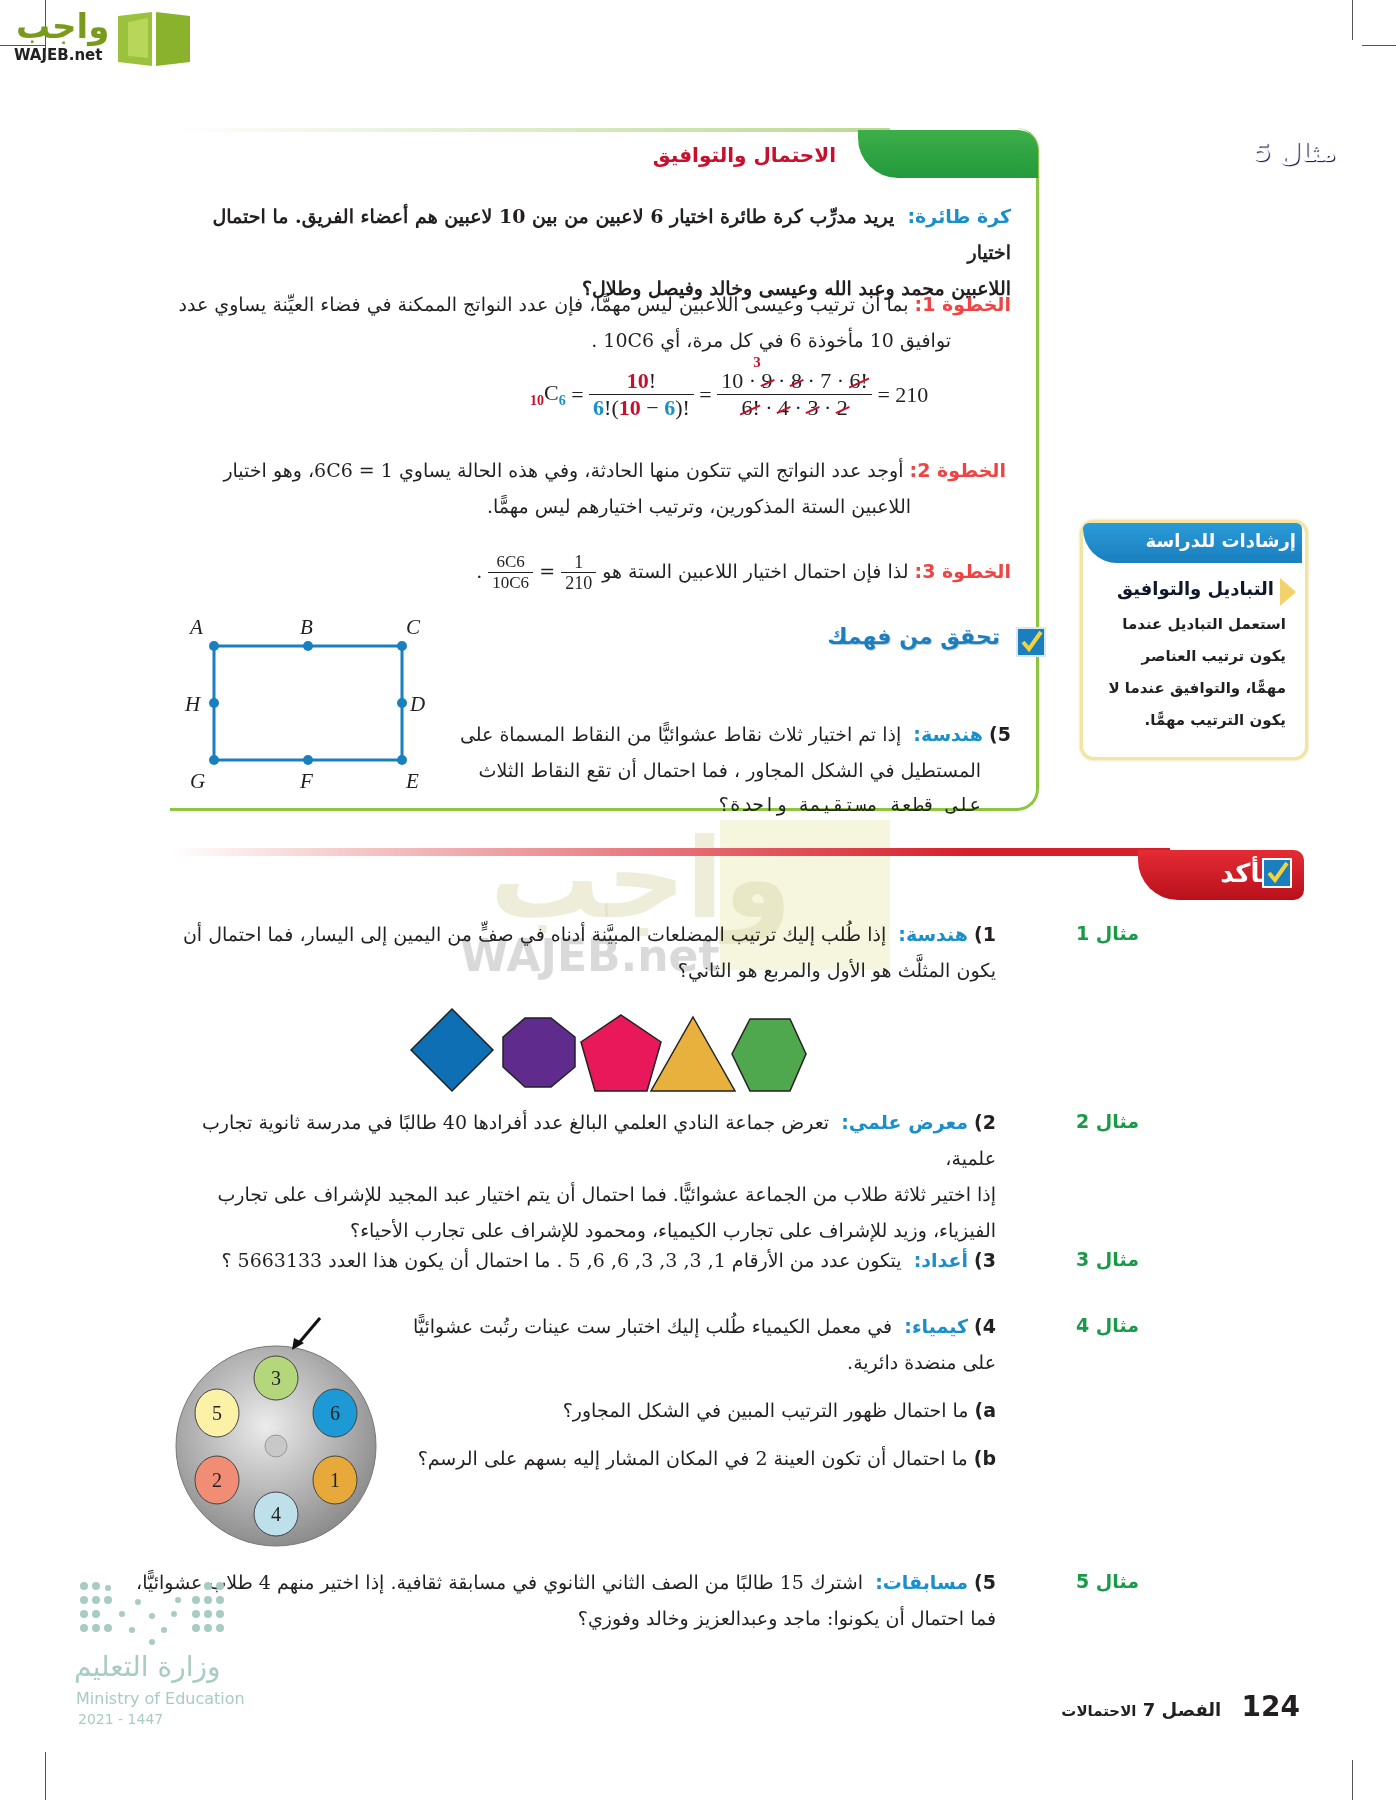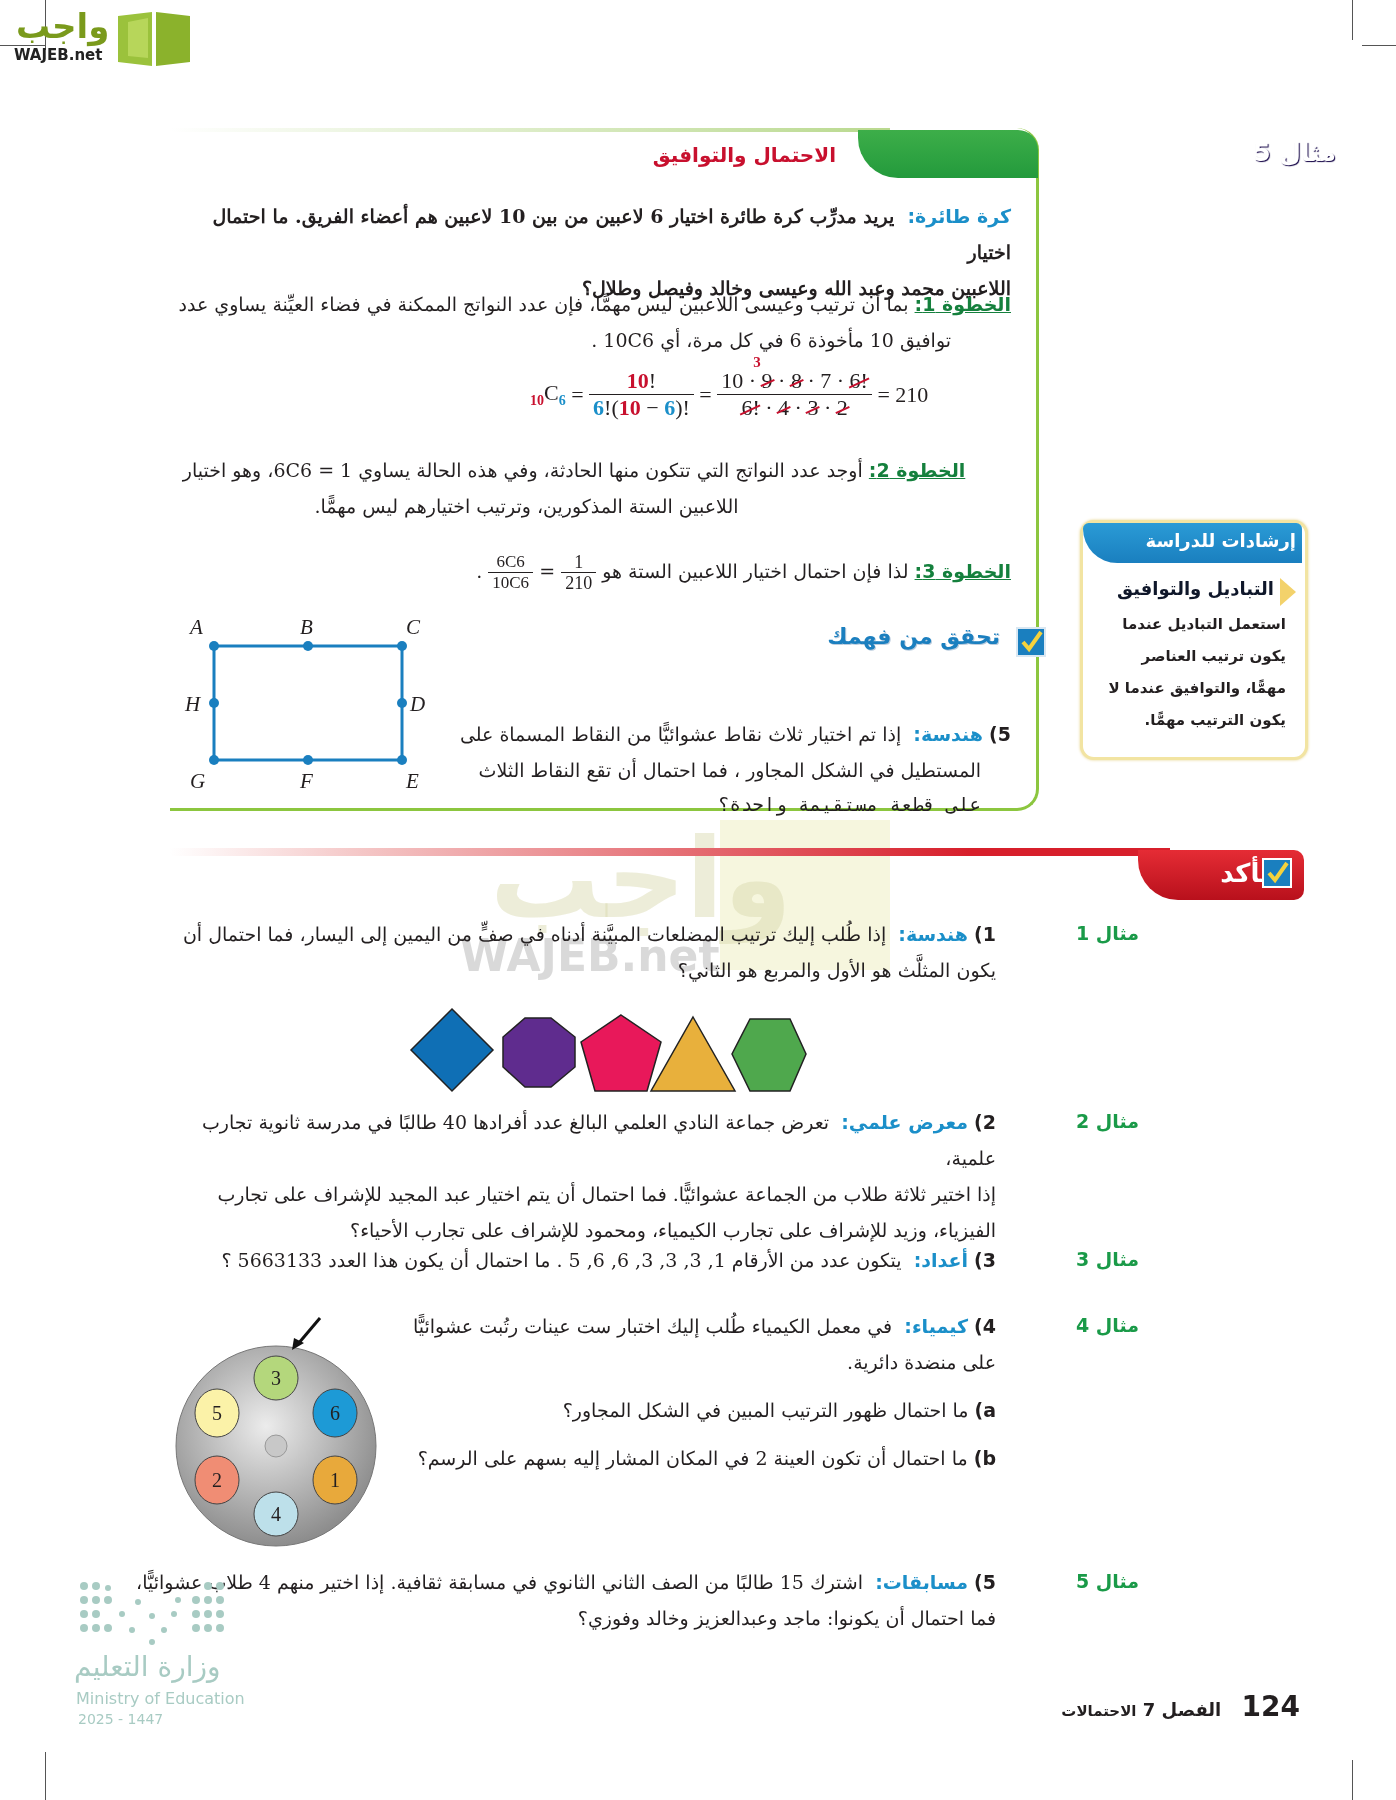--- a/index.html
+++ b/index.html
@@ -20,21 +20,21 @@
   .ex-box { left:170px; top:128px; width:866px; height:680px; border:3px solid #8cc63f; border-left:none; border-top:none;
             border-radius:0 22px 22px 0; }
   .ex-topline { left:170px; top:128px; width:720px; height:4px; background:linear-gradient(to right, #ffffff, #b9d98e); }
   .ex-tab { left:858px; top:130px; width:180px; height:48px; background:linear-gradient(#3dae49,#239a3c);
             border-radius:0 20px 0 40px; }
   .ex-tab-label { right:60px; top:138px; font:bold 25px "DejaVu Sans", sans-serif; color:#fff; text-shadow:1px 1px 1px #104; }
   .ex-title { right:560px; top:143px; font:bold 20px "DejaVu Sans", sans-serif; color:#c8102e; }
 
   .para { font-size:19px; line-height:36px; }
   .blue { color:#1b8fc9; font-weight:bold; font-family:"DejaVu Sans", sans-serif; }
-  .red { color:#15803d; font-weight:bold; font-family:"DejaVu Sans", sans-serif;text-decoration:underline; }
+  .red { color:#ef4444; font-weight:bold; font-family:"DejaVu Sans", sans-serif; }
   .bold { font-weight:bold; }
 
   
   .formula { left:530px; top:368px; width:420px; height:62px; font-family:"Liberation Serif", serif; font-size:22px; direction:ltr; }
   .frac { display:inline-block; vertical-align:middle; text-align:center; }
   .frac .num { display:block; border-bottom:1.5px solid #231f20; padding:0 4px; }
   .frac .den { display:block; padding:0 4px; }
   .c-red { color:#c8102e; font-weight:bold; }
   .c-blue { color:#1b8fc9; font-weight:bold; }
   .strike { position:relative; }
@@ -120,21 +120,21 @@
   </span>
   <span style="vertical-align:middle;"> = </span>
   <span class="frac" style="position:relative;">
     <span style="position:absolute;left:36px;top:-14px;font-size:15px;" class="c-red">3</span>
     <span class="num">10 · <span class="strike">9</span> · <span class="strike">8</span> · 7 · <span class="strike">6!</span></span>
     <span class="den"><span class="strike">6!</span> · <span class="strike">4</span> · <span class="strike">3</span> · <span class="strike">2</span></span>
   </span>
   <span style="vertical-align:middle;">= 210</span>
 </div>
 
-<div class="abs rtl para" style="right:402px;top:452px;width:840px;text-align:center;">
+<div class="abs rtl para" style="right:390px;top:452px;width:840px;">
   <div><span class="red">الخطوة 2:</span> <span>أوجد عدد النواتج التي تتكون منها الحادثة، وفي هذه الحالة يساوي 1 = 6C6، وهو اختيار</span></div>
   <div style="padding-right:95px;">اللاعبين الستة المذكورين، وترتيب اختيارهم ليس مهمًّا.</div>
 </div>
 
 <div class="abs rtl para" style="right:385px;top:552px;width:840px;">
   <span class="red">الخطوة 3:</span>
   <span>لذا فإن احتمال اختيار اللاعبين الستة هو</span>
   <span class="frac" style="font-family:'Liberation Serif',serif;font-size:18px;line-height:20px;direction:ltr;">
     <span class="num">1</span>
     <span class="den">210</span>
@@ -296,19 +296,19 @@
       <circle cx="54" cy="52" r="3"></circle>
       <circle cx="86" cy="52" r="3"></circle>
       <circle cx="118" cy="50" r="4"></circle>
       <circle cx="130" cy="50" r="4"></circle>
       <circle cx="142" cy="50" r="4"></circle>
     <circle cx="74" cy="64" r="3"></circle>
   </g>
 </svg>
 <div class="abs moe-ar">وزارة التعليم</div>
 <div class="abs moe-en">Ministry of Education</div>
-<div class="abs moe-yr">2025 - 1447</div>
+<div class="abs moe-yr">2021 - 1447</div>
 
 <div class="abs footer rtl">
   <span class="page-num">124</span>
   <span>الفصل 7</span>
   <span style="font-size:15px;">الاحتمالات</span>
 </div>
 
 </body></html>

